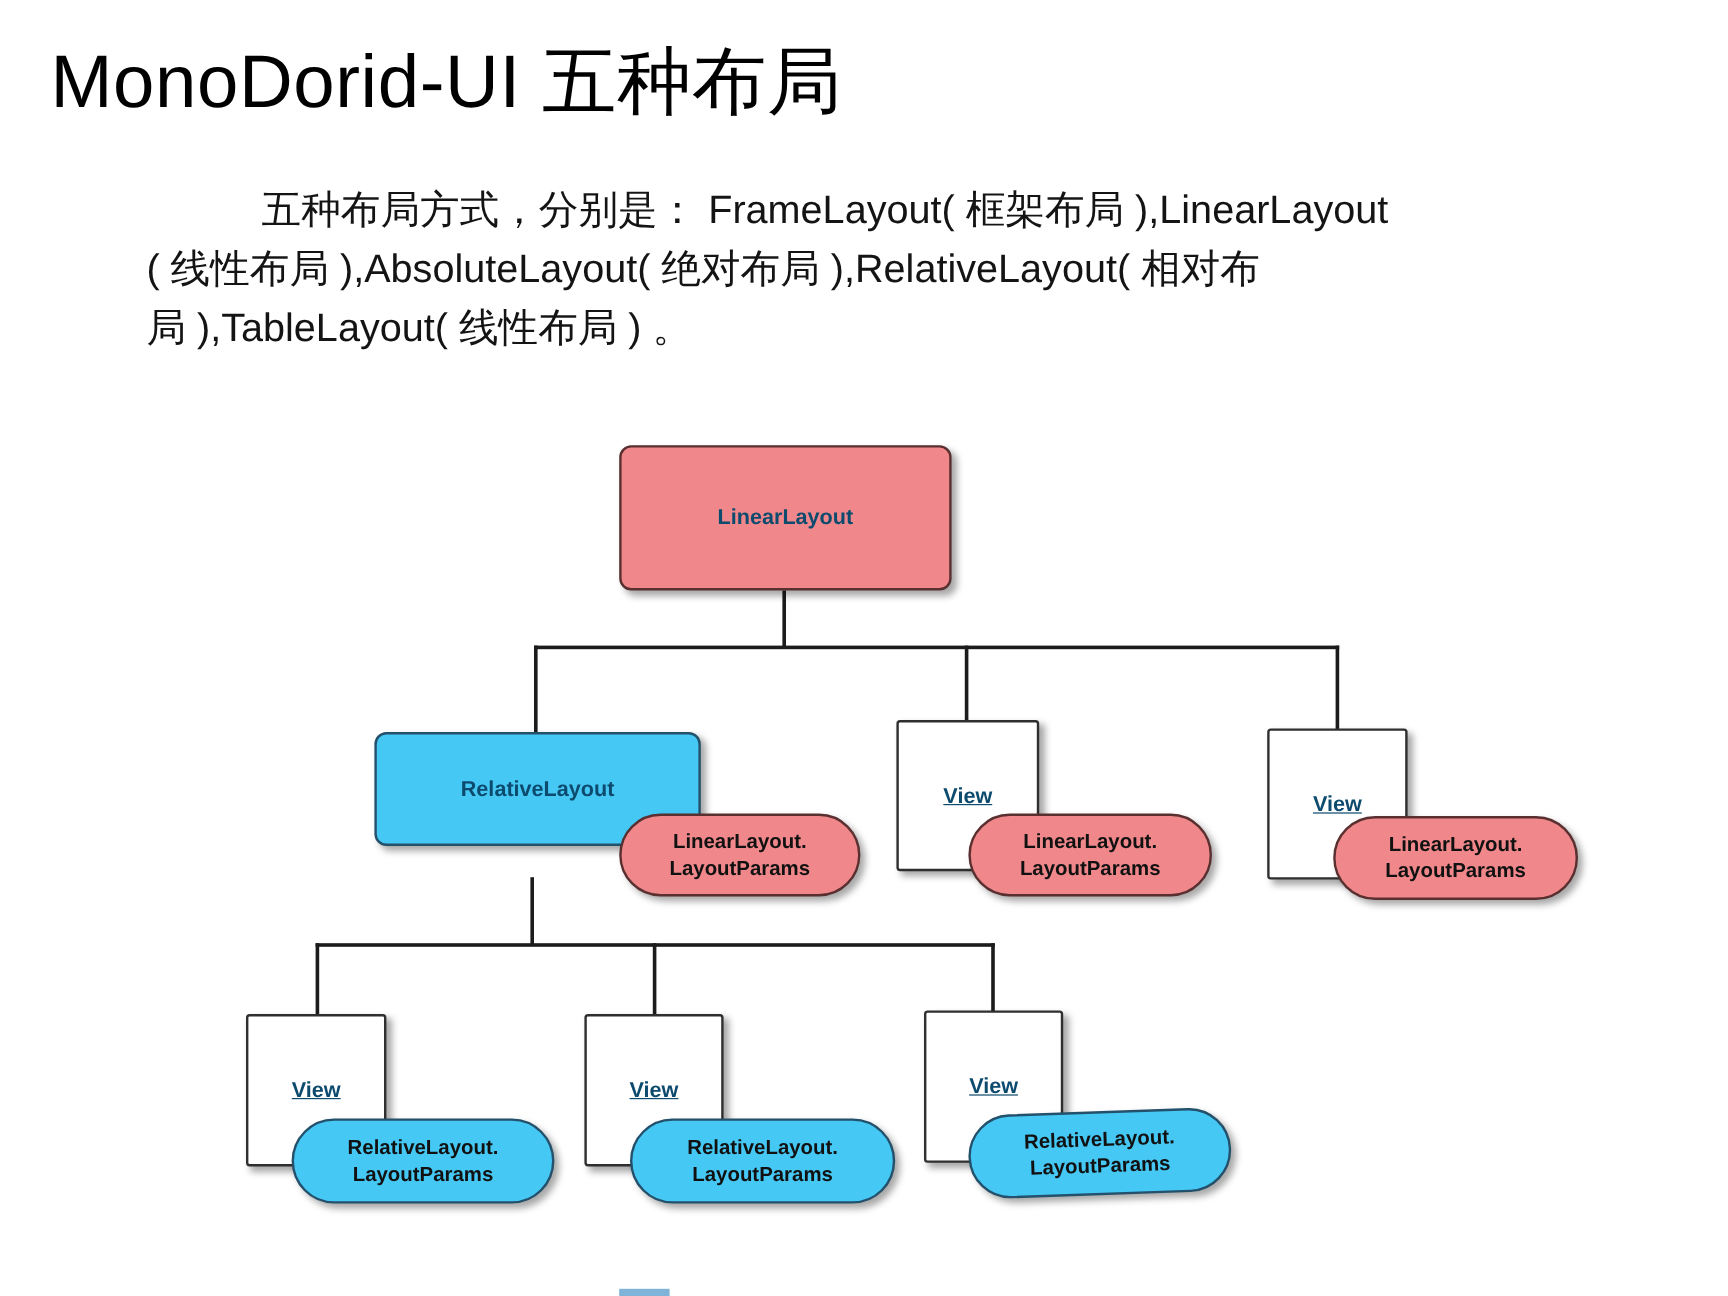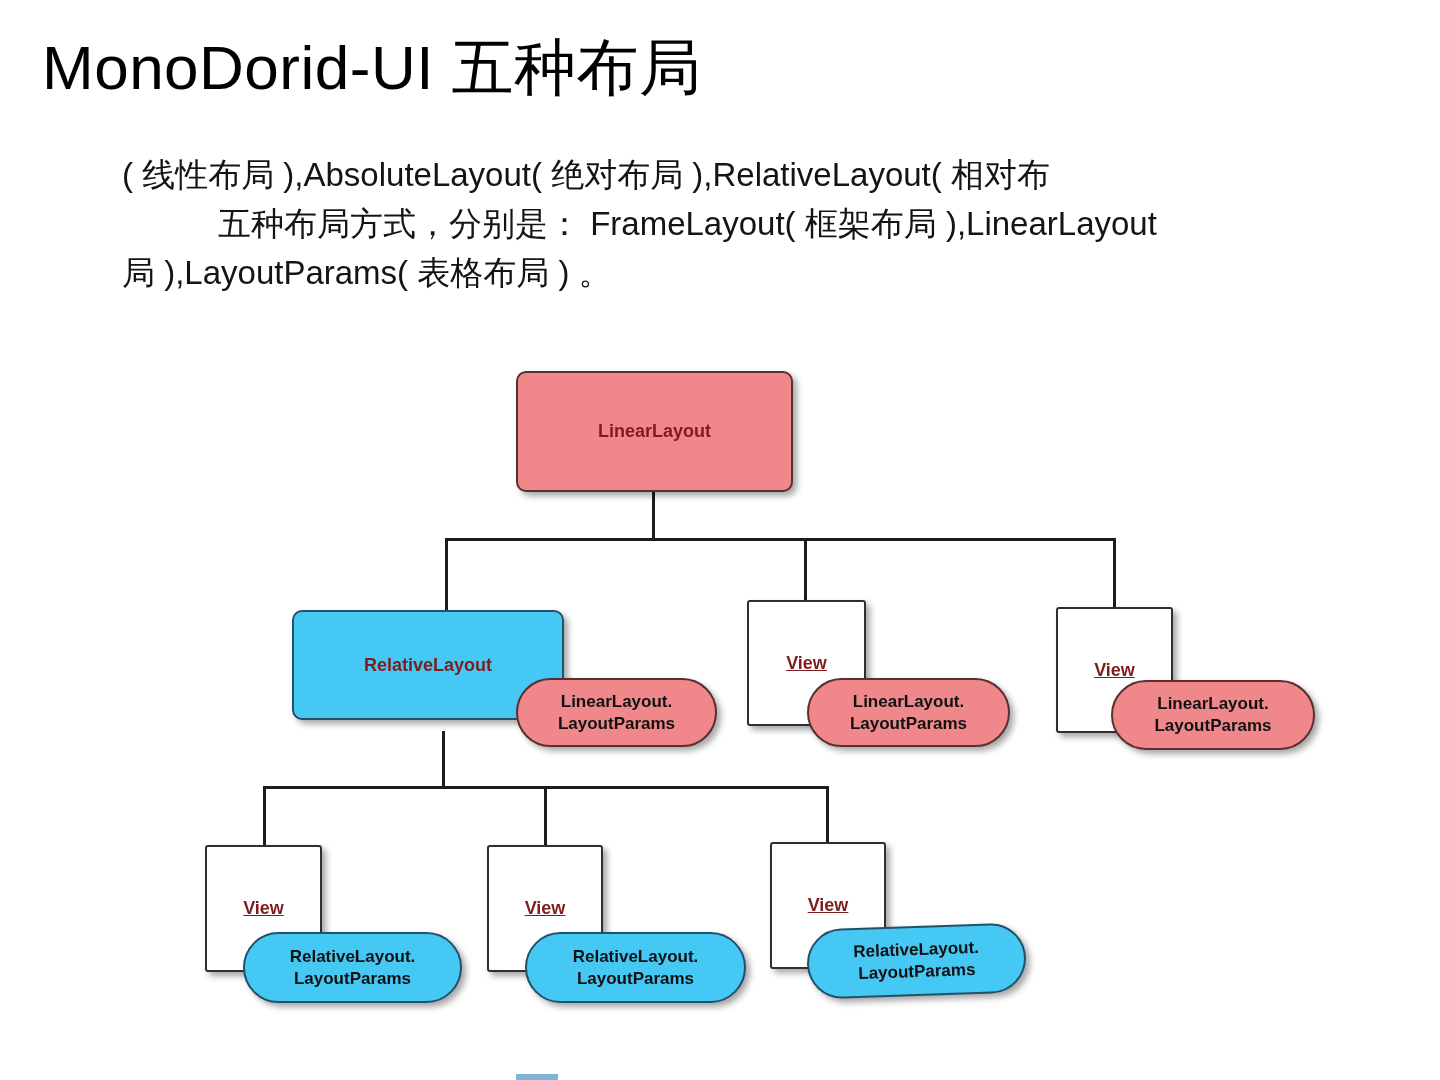--- a/index.html
+++ b/index.html
@@ -26,21 +26,21 @@
 
   .vline, .hline { position:absolute; background:#1c1c1c; z-index:1; }
   .vline { width:3px; }
   .hline { height:3px; }
 
   .node {
     position:absolute; z-index:2;
     display:flex; align-items:center; justify-content:center;
     border:2.5px solid #3e3e3e; border-radius:10px;
     box-shadow:4px 4px 6px rgba(0,0,0,0.35);
-    font-size:18px; font-weight:bold; color:#7f1d1d;
+    font-size:18px; font-weight:bold; color:#0c4a6e;
     box-sizing:border-box; text-align:center;
   }
   .node.pink  { background:#F0888B; border-color:#5a2f2f; }
   .node.blue  { background:#46C8F5; border-color:#23506b; }
   .node.white { background:#ffffff; border-color:#2f2f2f; border-radius:3px;text-decoration:underline; }
 
   .pill {
     position:absolute; z-index:3;
     display:flex; flex-direction:column; align-items:center; justify-content:center;
     border:2.5px solid #3e3e3e; border-radius:38px;
@@ -58,44 +58,44 @@
   }
 </style>
 </head>
 <body>
 
 <div class="slide">
 
   <h1 class="title">MonoDorid-UI 五种布局</h1>
 
   <div class="body">
+    <div class="line indent">五种布局方式，分别是： FrameLayout( 框架布局 ),LinearLayout</div>
     <div class="line">( 线性布局 ),AbsoluteLayout( 绝对布局 ),RelativeLayout( 相对布</div>
-    <div class="line indent">五种布局方式，分别是： FrameLayout( 框架布局 ),LinearLayout</div>
-    <div class="line">局 ),LayoutParams( 表格布局 ) 。</div>
+    <div class="line">局 ),TableLayout( 线性布局 ) 。</div>
   </div>
 
   <div class="diagram">
 
     <div class="vline" style="left:652px; top:492px; height:48px;"></div>
     <div class="hline" style="left:445px; top:538px; width:671px;"></div>
     <div class="vline" style="left:445px; top:538px; height:78px;"></div>
     <div class="vline" style="left:804px; top:538px; height:68px;"></div>
     <div class="vline" style="left:1113px; top:538px; height:74px;"></div>
 
     <div class="vline" style="left:442px; top:731px; height:57px;"></div>
     <div class="hline" style="left:263px; top:786px; width:566px;"></div>
     <div class="vline" style="left:263px; top:786px; height:64px;"></div>
     <div class="vline" style="left:544px; top:786px; height:64px;"></div>
     <div class="vline" style="left:826px; top:786px; height:62px;"></div>
 
     <div class="node pink" style="left:516px; top:371px; width:277px; height:121px;">
       <span>LinearLayout</span>
     </div>
 
-    <div class="node blue" style="left:292px; top:610px; width:272px; height:110px;">
+    <div class="node blue" style="left:312px; top:610px; width:272px; height:95px;">
       <span>RelativeLayout</span>
     </div>
     <div class="node white" style="left:747px; top:600px; width:119px; height:126px;">
       <span>View</span>
     </div>
     <div class="node white" style="left:1056px; top:607px; width:117px; height:126px;">
       <span>View</span>
     </div>
 
     <div class="pill pink" style="left:516px; top:678px; width:201px; height:69px;">

